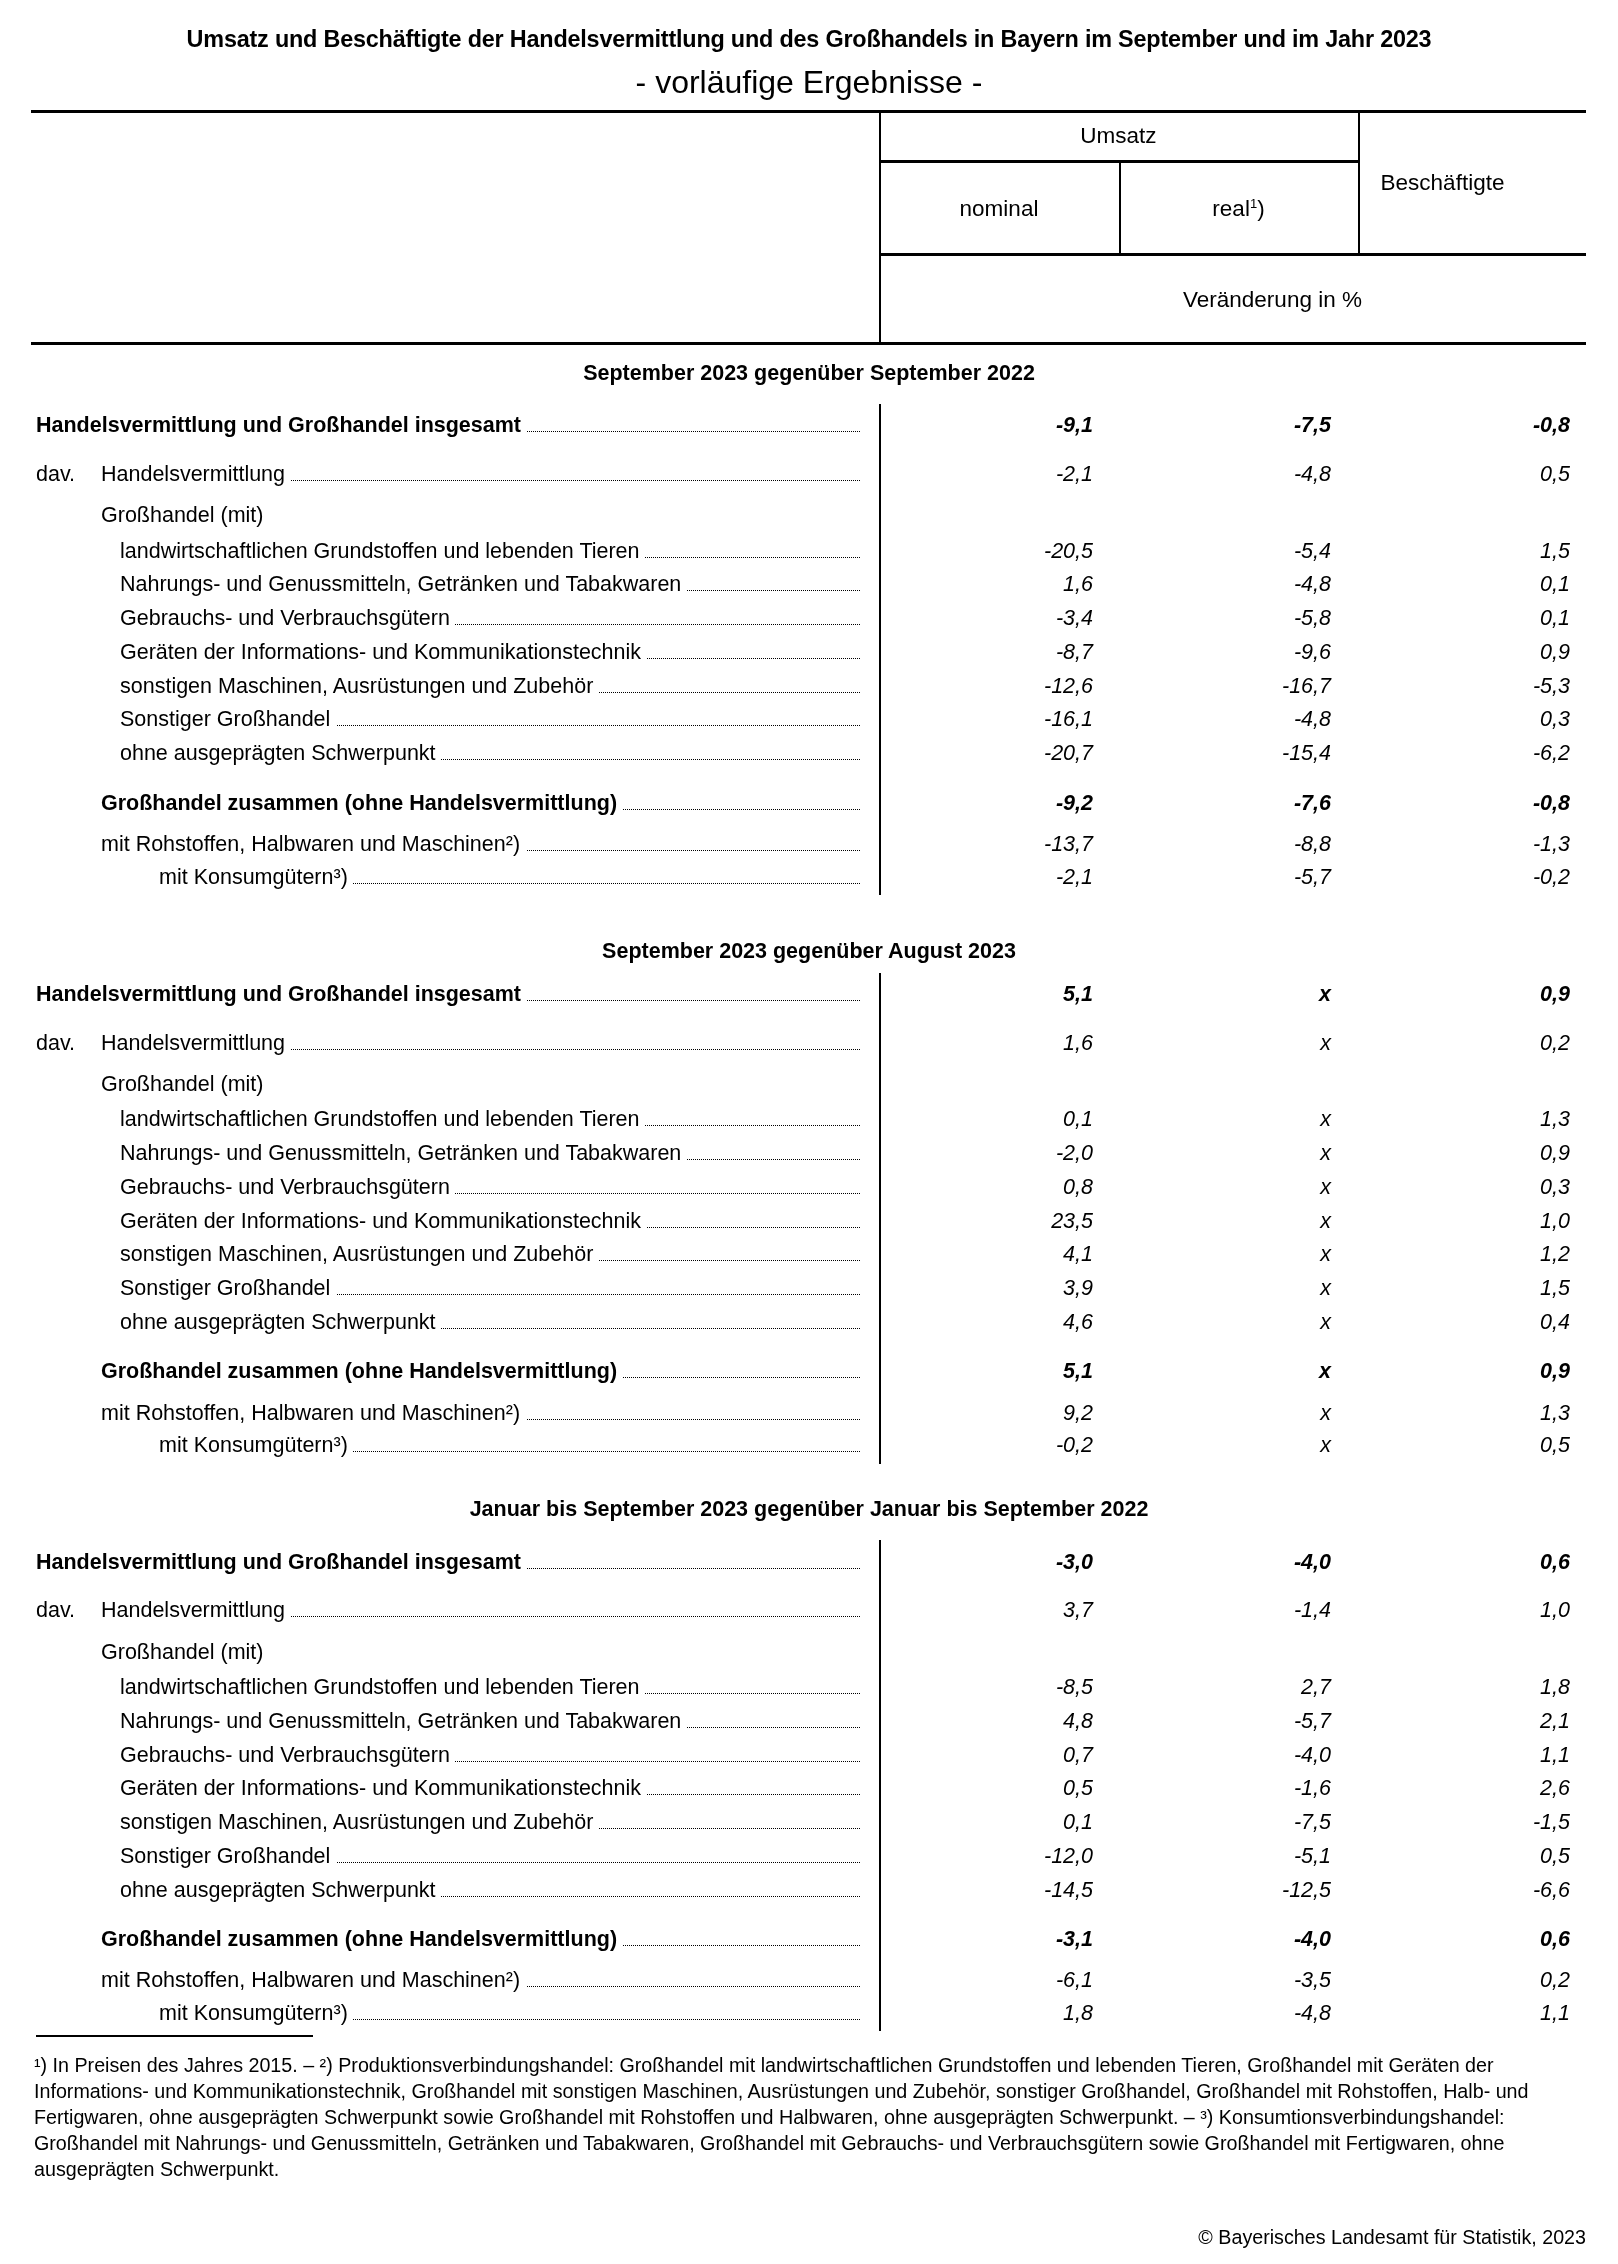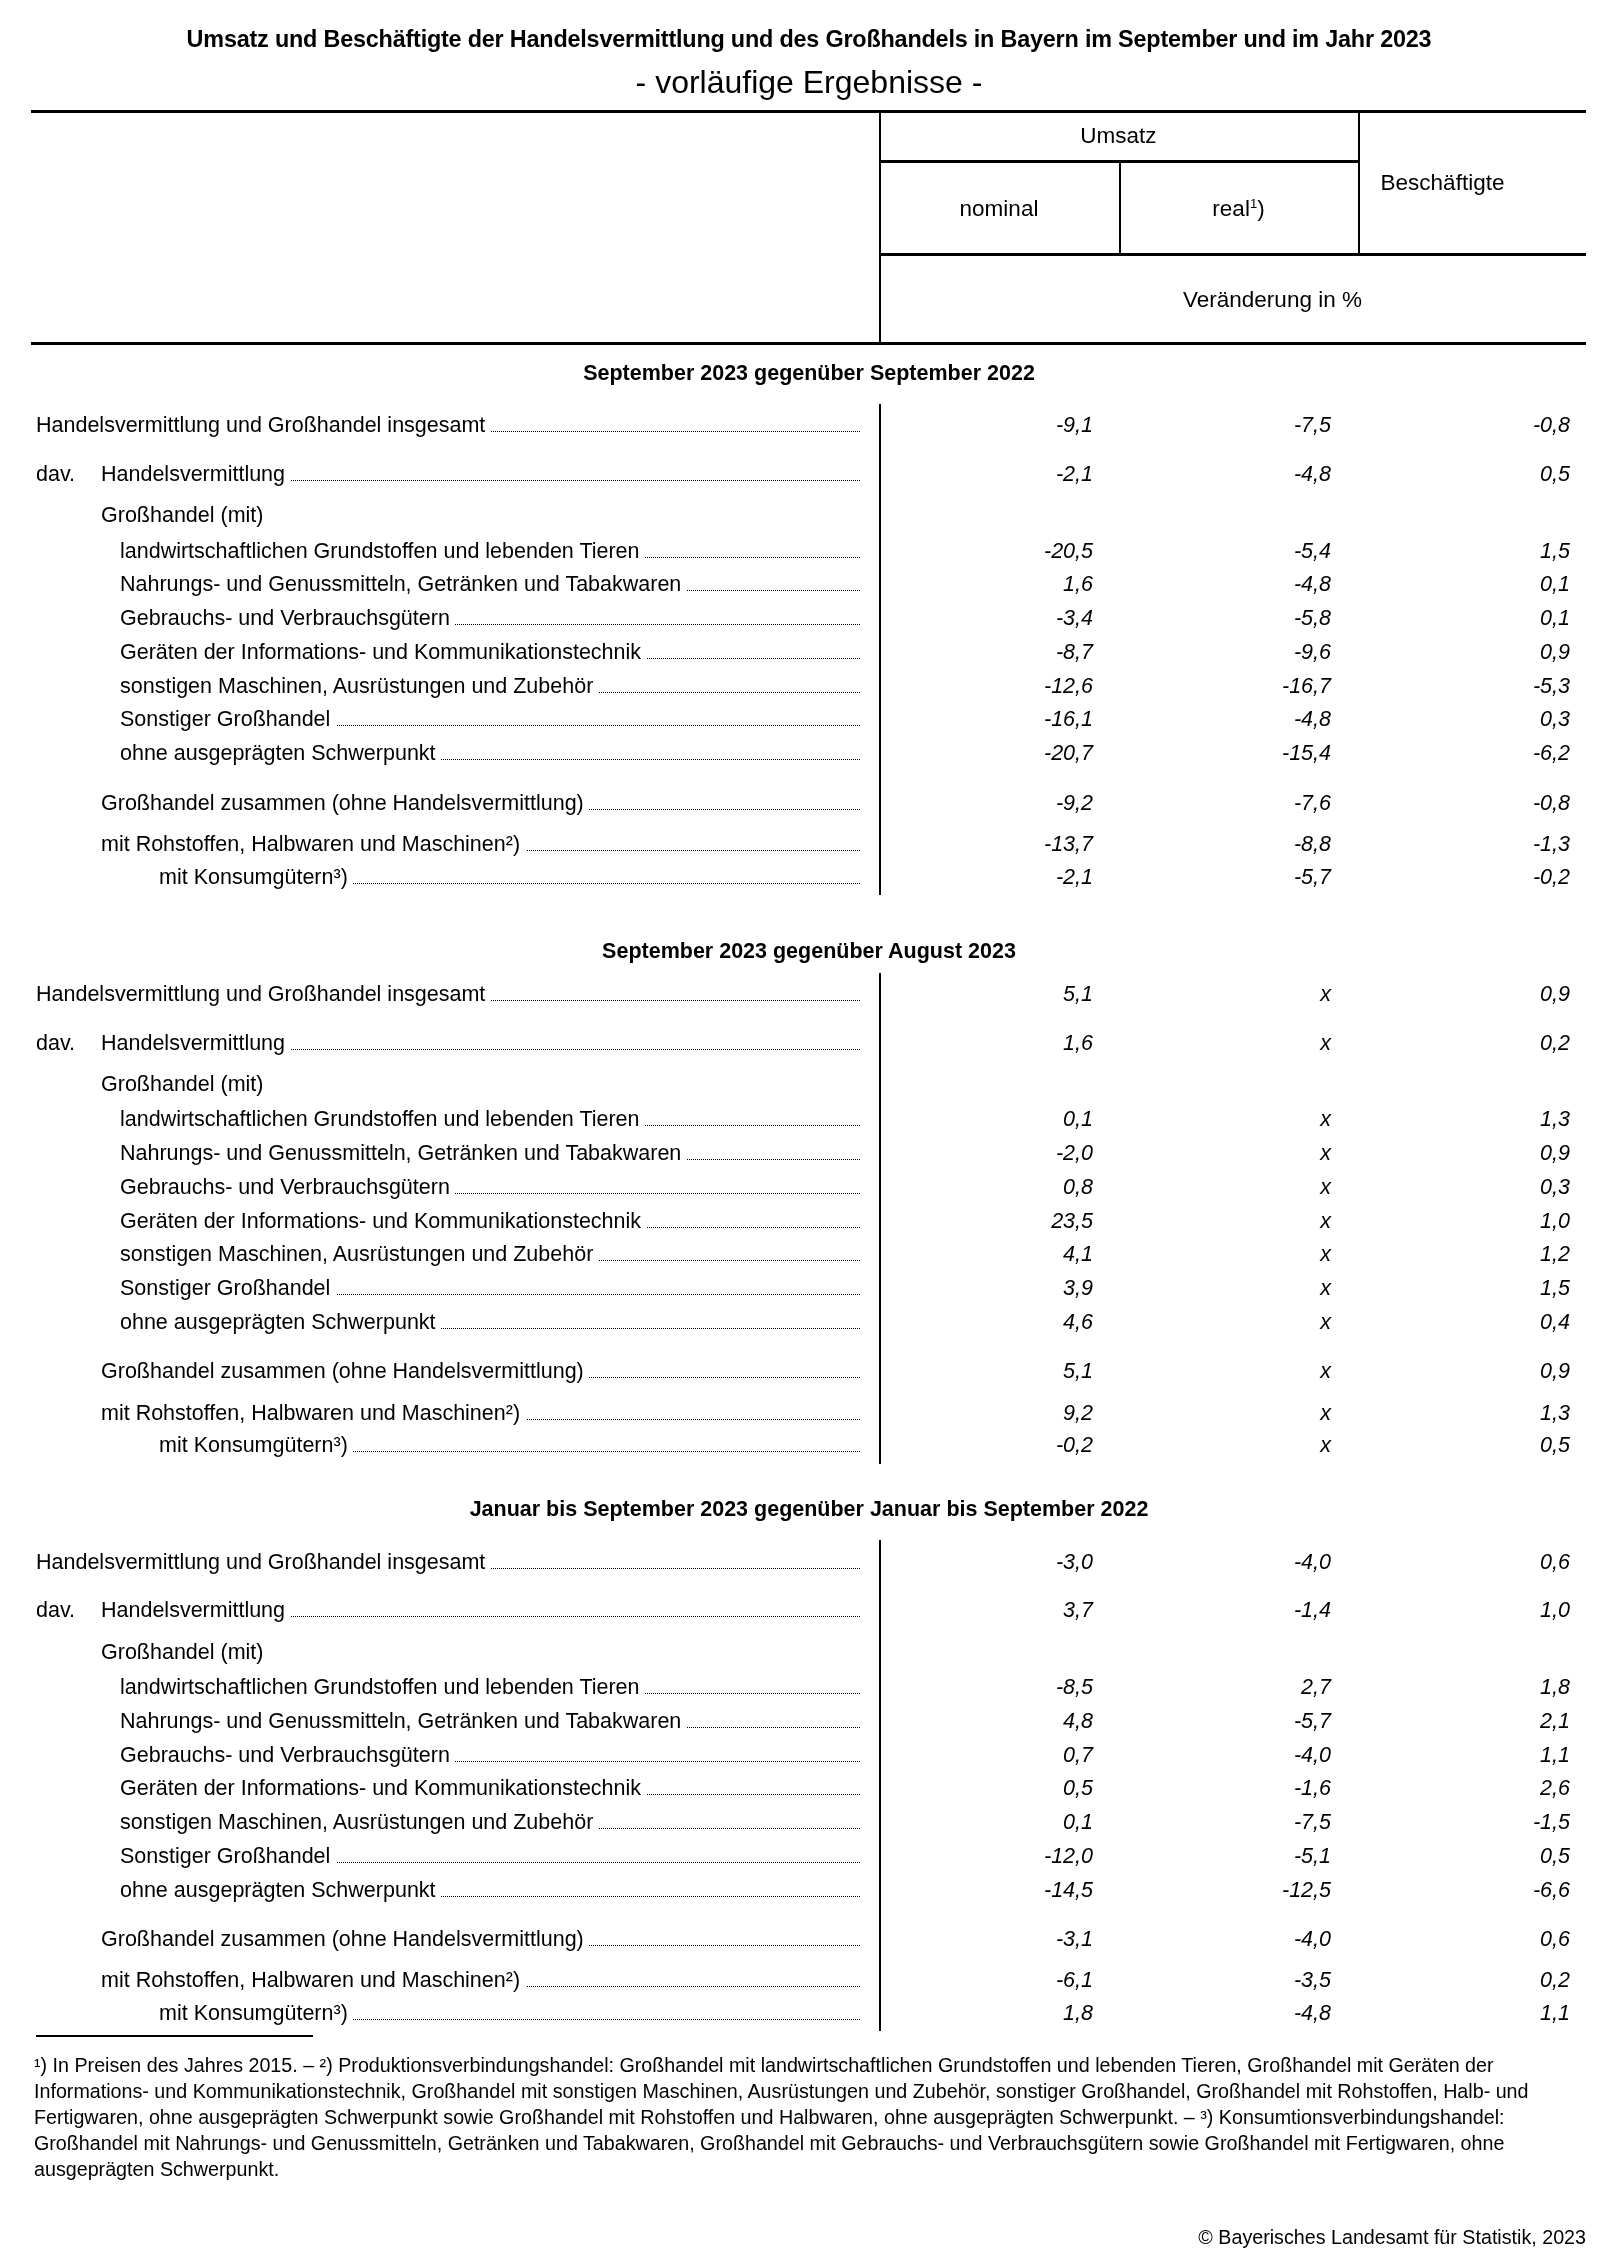--- a/index.html
+++ b/index.html
@@ -33,21 +33,21 @@
     right: calc(1618px - 860px);
   }
   .row .label .txt { background: #fff; padding-right: 5.6px; position: relative; z-index: 1; }
   .row .label .dots {
     position: absolute; left: 0; right: 0; bottom: 5.6px; border-bottom: 1.9px dotted #000; z-index: 0;
   }
   .row .val { position: absolute; top: 0; text-align: right; font-style: italic; width: 141px; }
   .row .v1 { left: 952px; }
   .row .v2 { left: 1190px; }
   .row .v3 { left: 1429px; }
-  .row.bold { font-weight: normal; }
+  .row.bold { font-weight: bold; }
   .prefix { display: inline-block; }
   .section-vline { position: absolute; left: 879px; width: 1.9px; background: #000; }
 
   .footrule { position: absolute; left: 36px; top: 2035px; width: 277px; height: 1.9px; background: #000; }
   .footnotes {
     position: absolute; left: 34px; top: 2052px; width: 1555px;
     font-size: 19.7px; line-height: 26px;
   }
   .copyright {
     position: absolute; right: 32px; top: 2226px; font-size: 19.7px;

